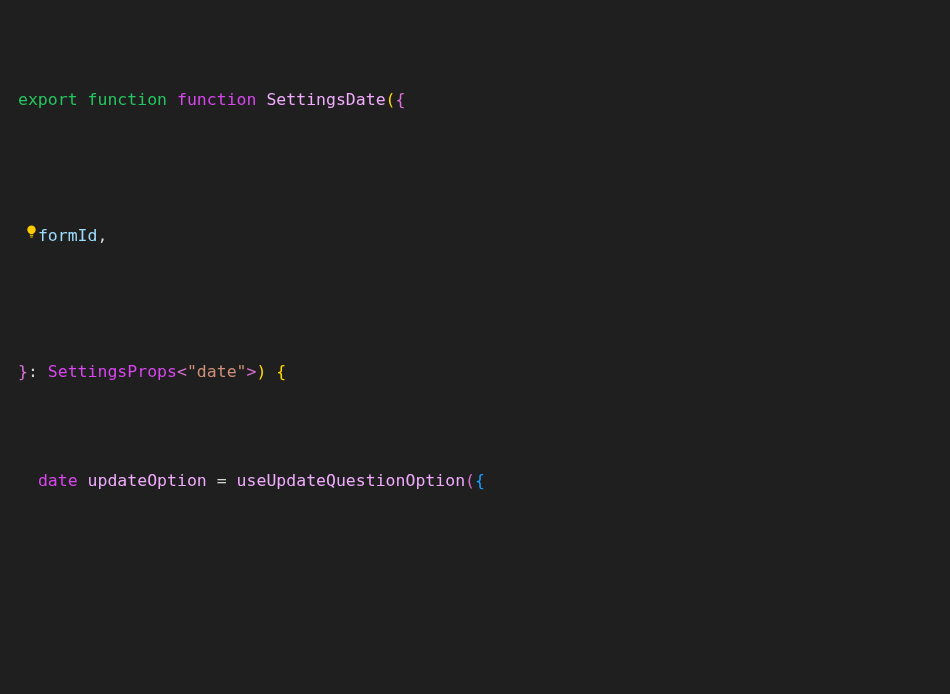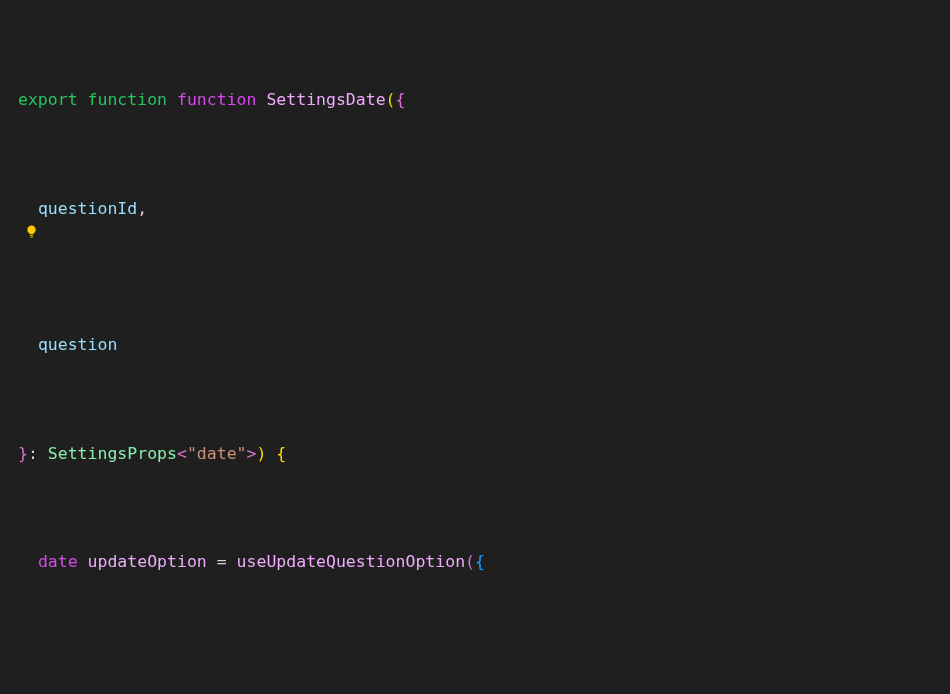--- a/index.html
+++ b/index.html
@@ -30,21 +30,21 @@
     top: 224px;
     z-index: 3;
   }
   .bulb svg { display: block; }
 
   
   .t-kw      { color: #22c55e; }
   .t-kw2     { color: #d946ef; }
   .t-fn      { color: #f0abfc; }
   .t-var     { color: #9cdcfe; }
-  .t-type    { color: #86efac; }
+  .t-type    { color: #d946ef; }
   .t-str     { color: #ce9178; }
   .t-op      { color: #d4d4d4; }
   .t-plain   { color: #d4d4d4; }
 
   .t-br-y    { color: #ffd700; }
   .t-br-p    { color: #da70d6; }
   .t-br-b    { color: #179fff; }
 </style>
 </head>
 <body>
@@ -56,24 +56,23 @@
       <path fill="#ffcc00" d="M8 1.5c-2.5 0-4.5 2-4.5 4.5 0 1.6.9 3 2.2 3.8.2.1.3.3.3.5v.7h4v-.7c0-.2.1-.4.3-.5 1.3-.8 2.2-2.2 2.2-3.8 0-2.5-2-4.5-4.5-4.5z"></path>
       <rect fill="#ffcc00" x="6" y="12" width="4" height="1" rx="0.5"></rect>
       <rect fill="#ffcc00" x="6.5" y="13.5" width="3" height="1" rx="0.5"></rect>
     </svg>
   </div>
 
   <div class="code">
     
     <div class="line"><span class="t-kw">export</span><span class="t-plain"> </span><span class="t-kw">function</span><span class="t-plain"> </span><span class="t-kw2">function</span><span class="t-plain"> </span><span class="t-fn">SettingsDate</span><span class="t-br-y">(</span><span class="t-br-p">{</span></div>
     
-    <div class="line">  <span class="t-var">questionId</span><span class="t-plain">,</span></div>
     
+    <div class="line">  <span class="t-var">formId</span><span class="t-plain">,</span></div>
     
-    <div class="line">  <span class="t-var">question</span></div>
     
     <div class="line"><span class="t-br-p">}</span><span class="t-plain">:</span><span class="t-plain"> </span><span class="t-type">SettingsProps</span><span class="t-br-p">&lt;</span><span class="t-str">"date"</span><span class="t-br-p">&gt;</span><span class="t-br-y">)</span><span class="t-plain"> </span><span class="t-br-y">{</span></div>
     
     <div class="line">  <span class="t-kw2">date</span><span class="t-plain"> </span><span class="t-fn">updateOption</span><span class="t-plain"> </span><span class="t-op">=</span><span class="t-plain"> </span><span class="t-fn">useUpdateQuestionOption</span><span class="t-br-p">(</span><span class="t-br-b">{</span></div>
     
     
     
     
     
     

